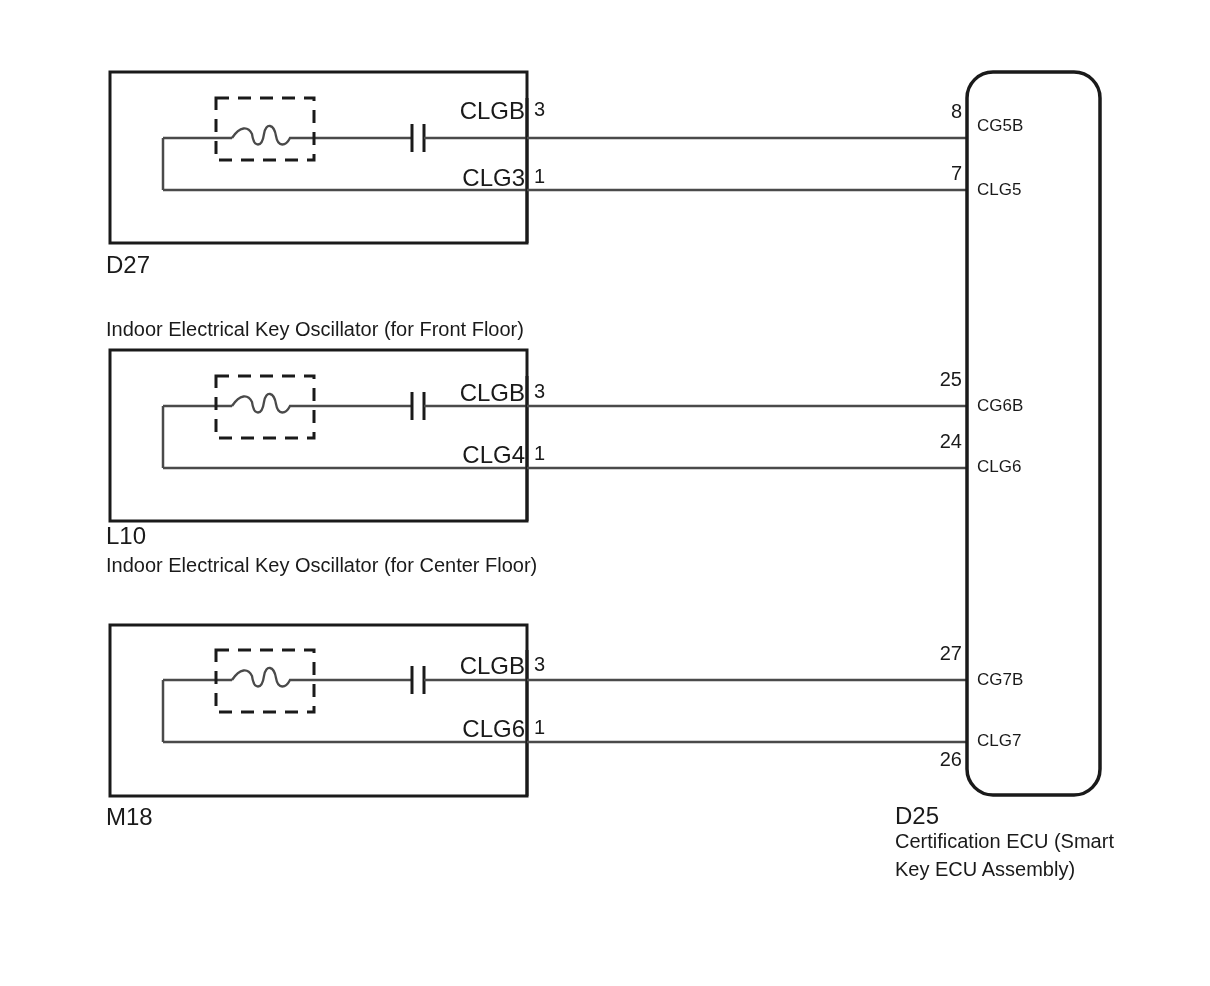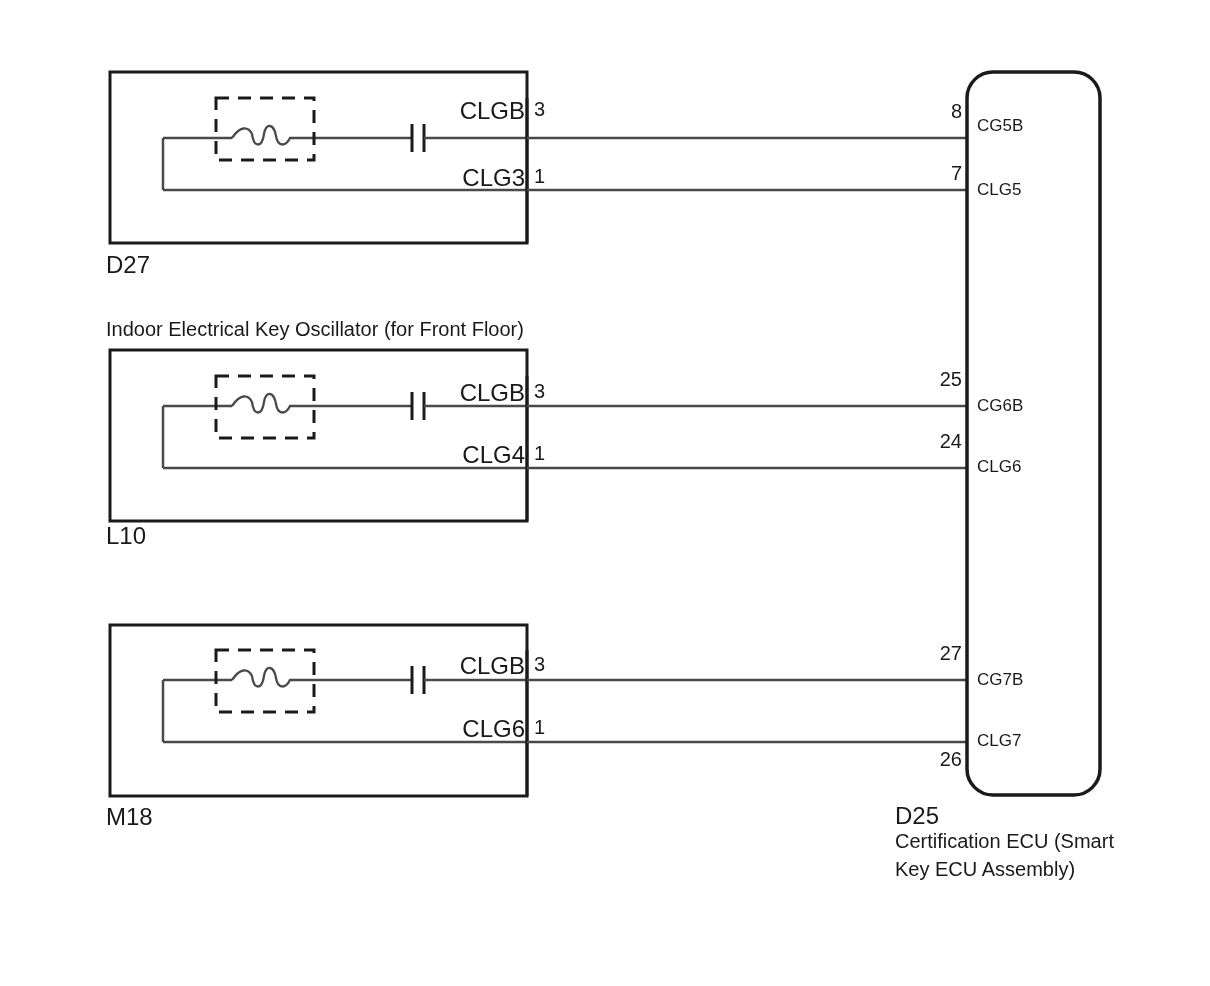--- a/index.html
+++ b/index.html
@@ -134,20 +134,21 @@
   <div class="txt caption-code" style="left:106px; top:253px;">D27</div>
   <div class="txt caption-desc" style="left:106px; top:279px;margin-top:40px;">Indoor Electrical Key Oscillator (for Front Floor)</div>
 
   <div class="txt sig-label" style="left:390px; top:381px; width:135px;">CLGB</div>
   <div class="txt pin-num" style="left:534px; top:381px;">3</div>
 
   <div class="txt sig-label" style="left:390px; top:443px; width:135px;">CLG4</div>
   <div class="txt pin-num" style="left:534px; top:443px;">1</div>
 
   <div class="txt caption-code" style="left:106px; top:524px;">L10</div>
+  <div class="txt caption-desc" style="left:106px; top:555px;">Indoor Electrical Key Oscillator (for Center Floor)</div>
 
   <div class="txt sig-label" style="left:390px; top:654px; width:135px;">CLGB</div>
   <div class="txt pin-num" style="left:534px; top:654px;">3</div>
 
   <div class="txt sig-label" style="left:390px; top:717px; width:135px;">CLG6</div>
   <div class="txt pin-num" style="left:534px; top:717px;">1</div>
 
   <div class="txt caption-code" style="left:106px; top:805px;">M18</div>
 
   <div class="txt pin-num right-al" style="left:867px; top:101px; width:95px;">8</div>

